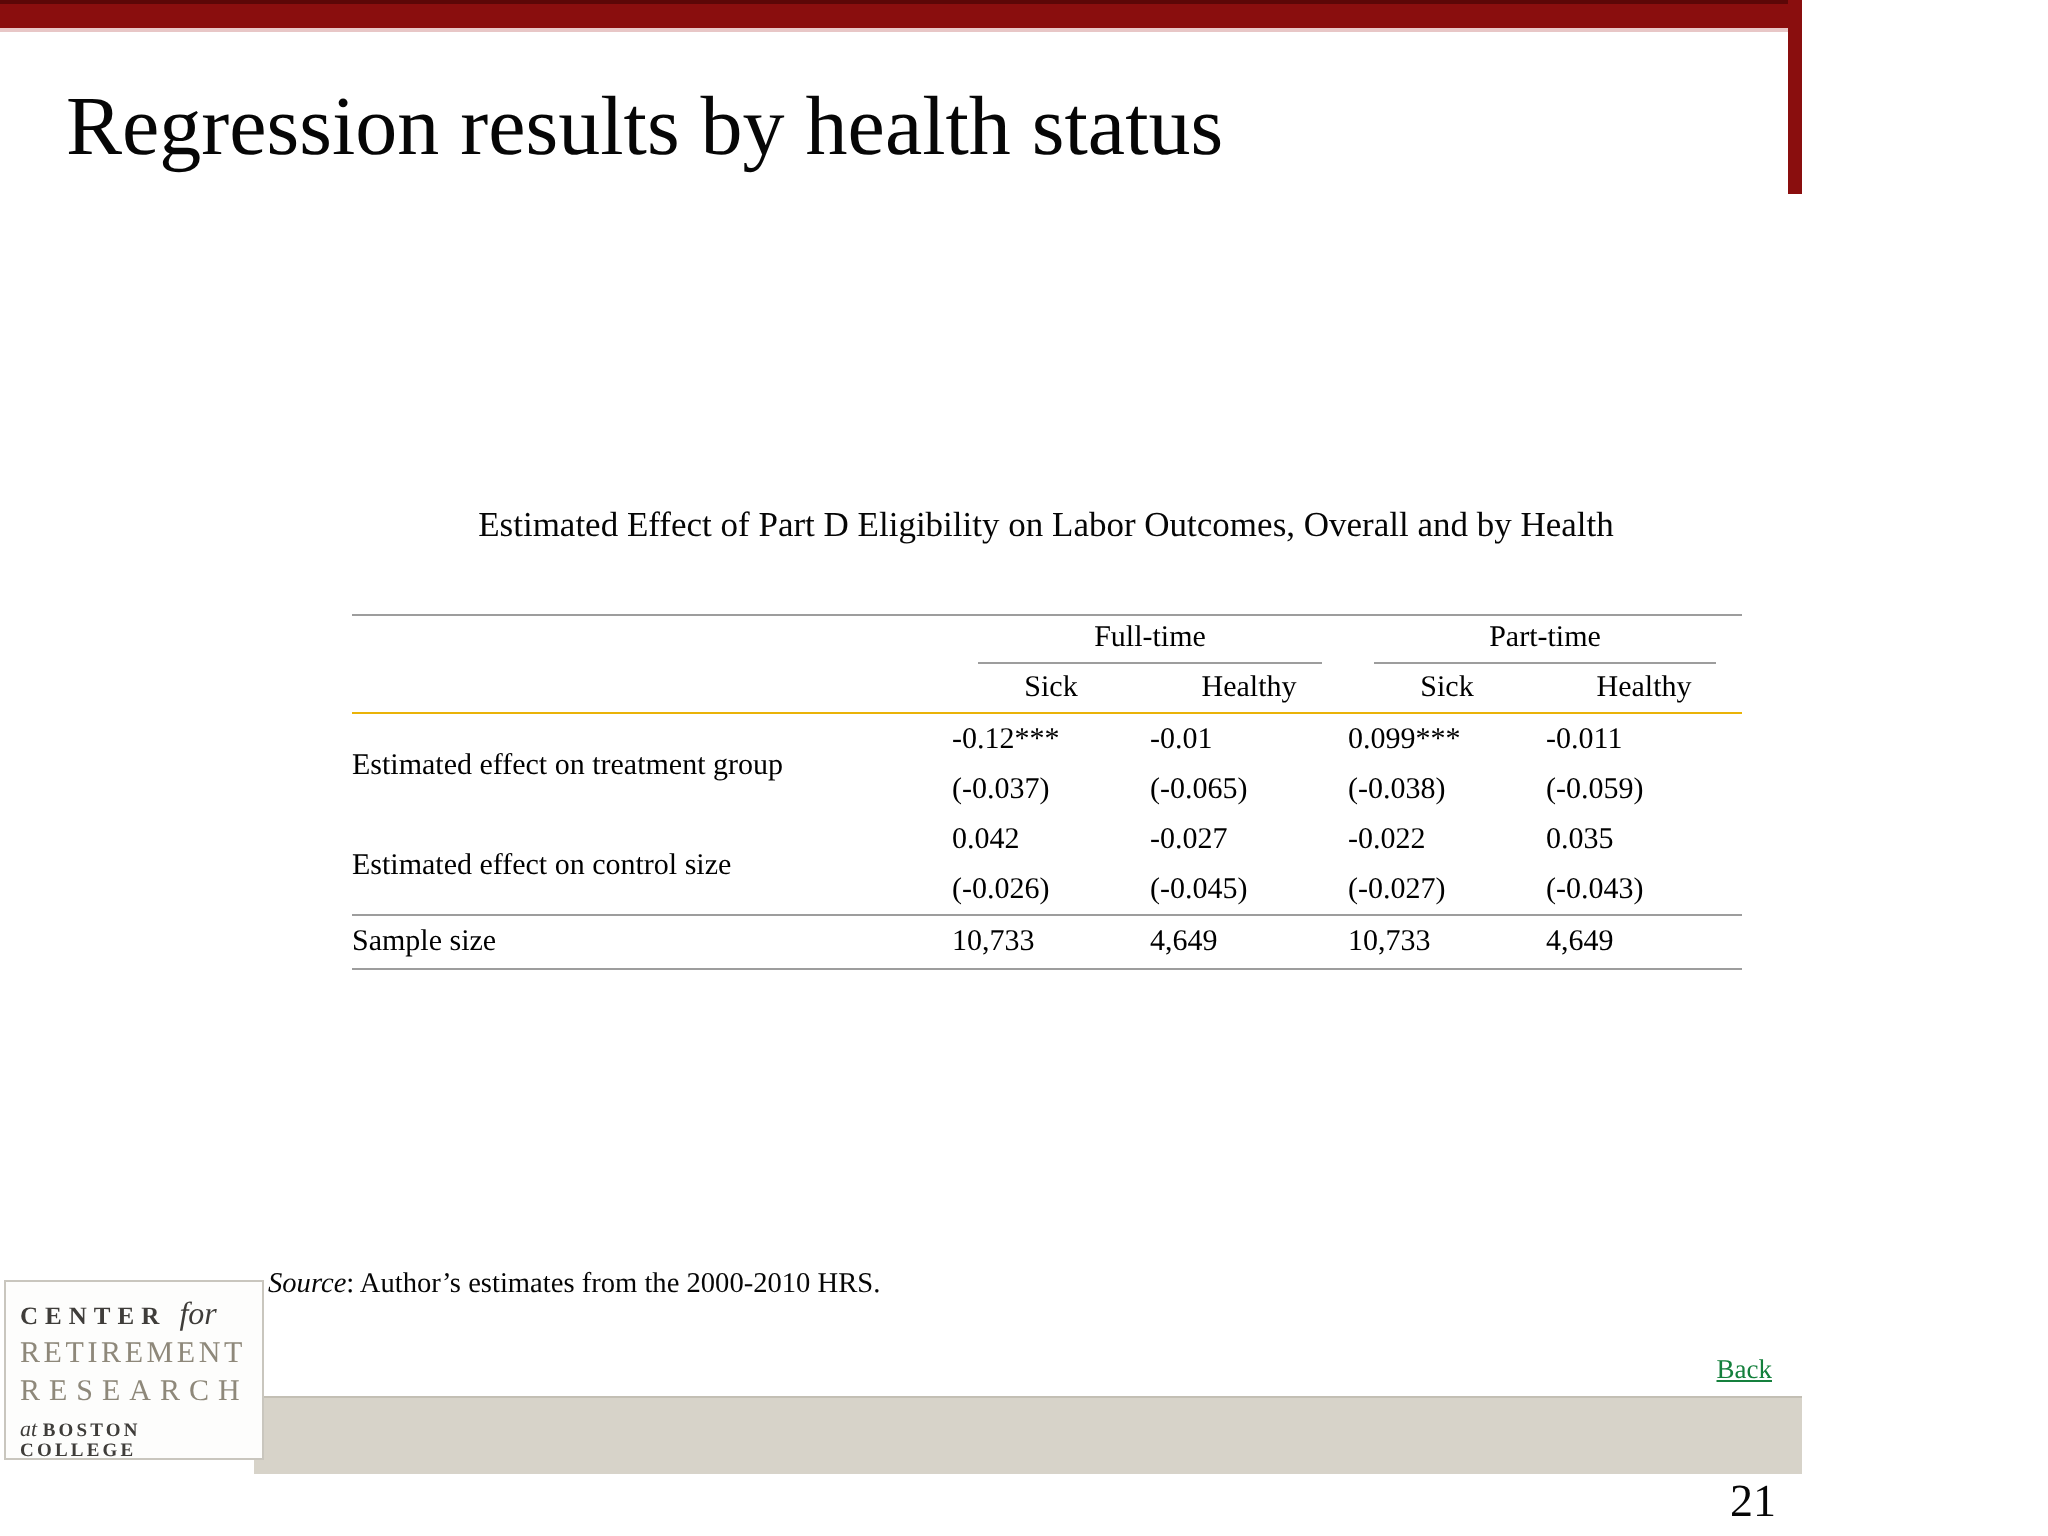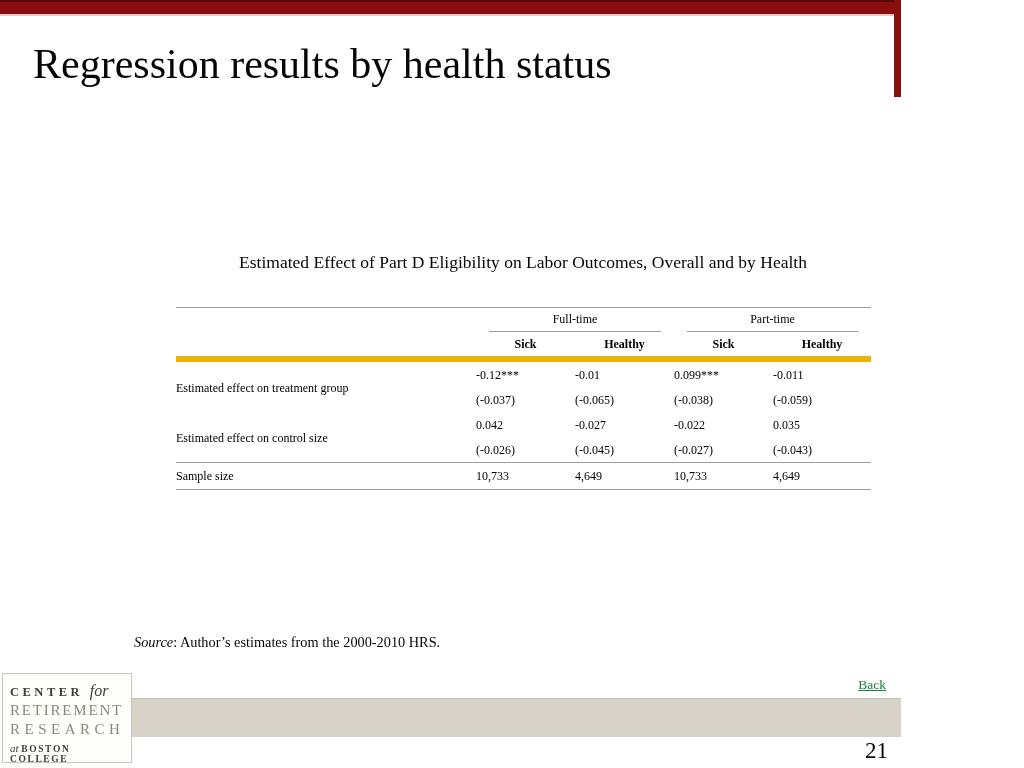--- a/index.html
+++ b/index.html
@@ -29,48 +29,48 @@
     margin:0;color:#060606;white-space:nowrap;
   }
   .table-title{
     position:absolute;left:120px;top:252px;width:806px;
     text-align:center;font-size:17.5px;color:#060606;
   }
   
   table.results{
     position:absolute;left:176px;top:307px;width:695px;
     border-collapse:collapse;table-layout:fixed;
-    font-size:12px;
+    font-size:15px;
     border-top:1px solid #9d9d9d;
   }
   table.results td{padding:0;line-height:23px;vertical-align:middle;}
   td.lbl{text-align:left;padding-left:2px;}
   td.num{text-align:left;padding-right:14px;}
   td.ctr{text-align:center;}
   .grp{border-bottom:1px solid #9d9d9d;margin:0 13px;text-align:center;padding-bottom:1px;line-height:22px;}
-  tr.subhead td{border-bottom:6px solid #eab308;line-height:24px;font-weight:bold;}
+  tr.subhead td{border-bottom:1px solid #eab308;line-height:24px;}
   tr.vals td{line-height:24px;padding-top:1px;}
   tr.total td{border-top:1px solid #9d9d9d;border-bottom:1px solid #9d9d9d;line-height:26px;margin-left:23px;}
   
   .note-block{
     position:absolute;left:134px;top:633px;width:872px;
     font-size:14.3px;line-height:18.7px;color:#060606;
   }
   .back-link{
     position:absolute;right:15px;top:677px;
     font-size:13.5px;color:#15803d;text-decoration:underline;cursor:pointer;
   }
   
   .gray-bar{
     position:absolute;left:127px;top:698px;width:897px;height:38px;
     background:#d7d3c9;border-top:1px solid #c3bfb4;
   }
   
   .logo{
-    position:absolute;left:2px;top:673px;width:121px;height:83px;
+    position:absolute;left:2px;top:640px;width:121px;height:83px;
     background:#fdfdfc;border:1px solid #c9c6be;
     padding:5px 0 0 7px;box-sizing:content-box;z-index:3;
     line-height:1;
   }
   .logo .l1{font-size:12.5px;font-weight:bold;letter-spacing:3.5px;color:#3f3d3a;margin-top:4px;}
   .logo .l1 .for{font-weight:normal;font-style:italic;font-size:16px;letter-spacing:0;text-transform:lowercase;}
   .logo .l2{font-size:15px;letter-spacing:1.8px;color:#8e887a;margin-top:4px;}
   .logo .l3{font-size:15px;letter-spacing:4.5px;color:#8e887a;margin-top:4px;}
   .logo .l4{font-size:9.5px;font-weight:bold;letter-spacing:1.6px;color:#3f3d3a;margin-top:6px;}
   .logo .l4 .at{font-weight:normal;font-style:italic;font-size:11px;letter-spacing:0;text-transform:lowercase;}

